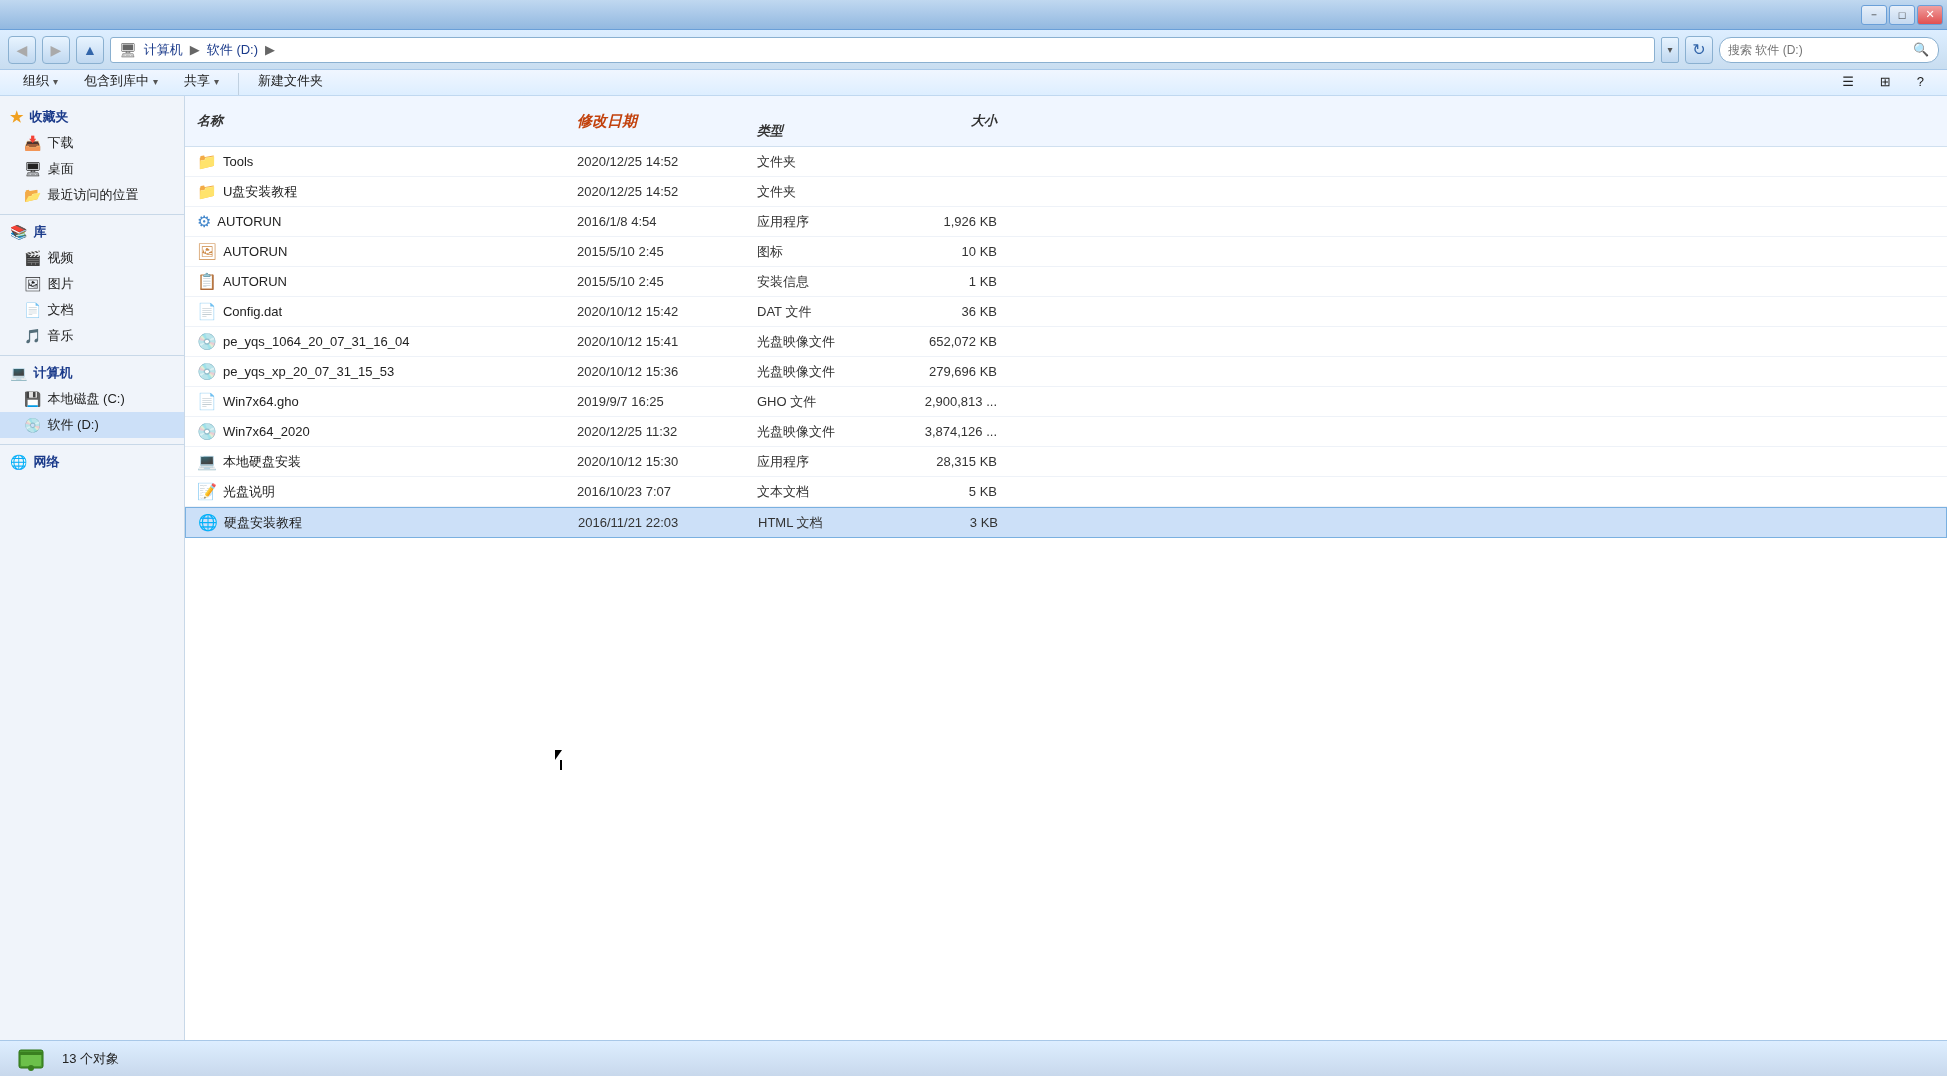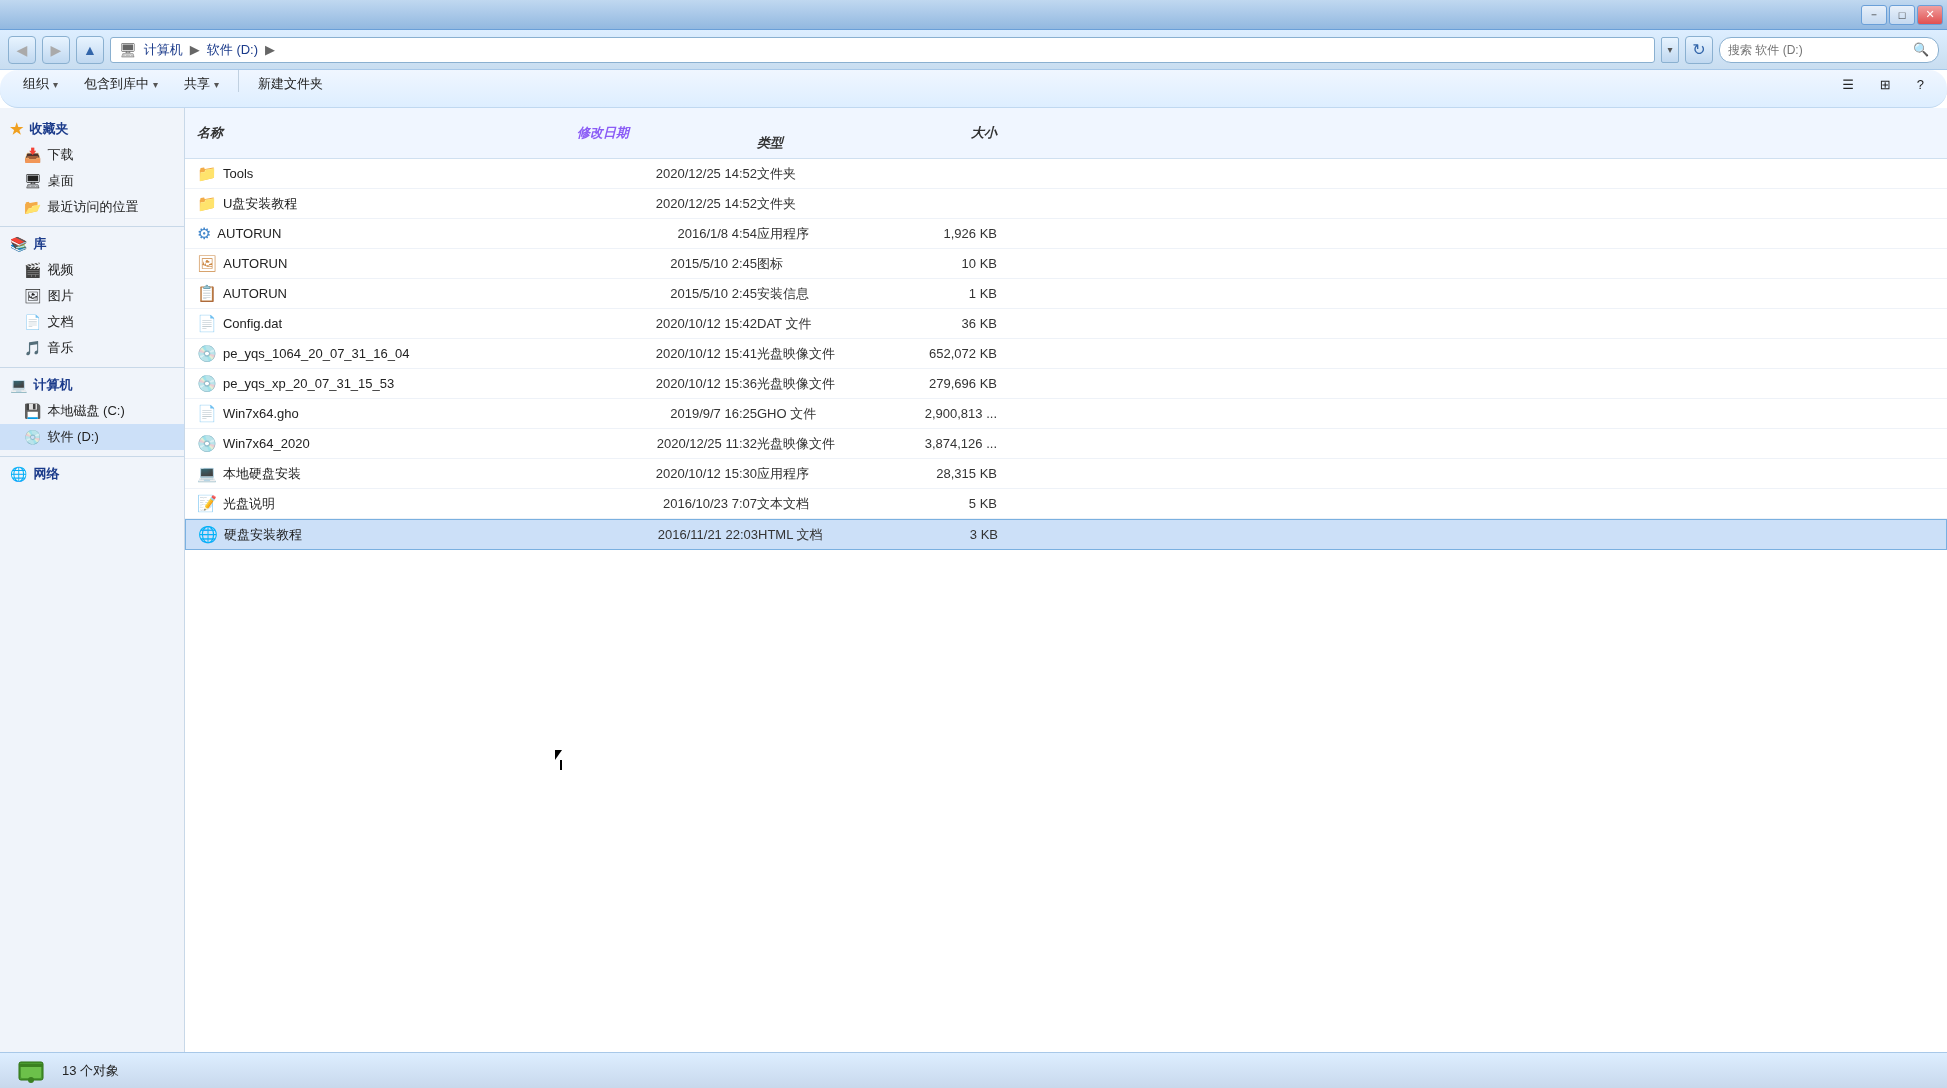--- a/index.html
+++ b/index.html
@@ -126,28 +126,27 @@
       outline: none;
       flex: 1;
       font-size: 12px;
       color: #999;
       background: transparent;
     }
     .search-icon { color: #3366aa; font-size: 13px; }
 
     
     .toolbar {
-      height: 38px;
+      height: 26px;
       background: linear-gradient(to bottom, #f0f6ff, #ddeeff);
       display: flex;
-      align-items: flex-start;
+      align-items: flex-end;
       padding: 0 12px;
       gap: 4px;
       border-bottom: 1px solid #c0d8f0;
-      border-radius: 18px;
     }
     .toolbar-btn {
       height: 28px;
       padding: 0 10px;
       border: 1px solid transparent;
       border-radius: 3px;
       background: transparent;
       cursor: pointer;
       display: flex;
       align-items: center;
@@ -207,34 +206,34 @@
     }
     .content-header {
       display: flex;
       align-items: center;
       background: #f0f6ff;
       border-bottom: 1px solid #d0e0f0;
       padding: 6px 12px;
       font-style: italic;
     }
     .col-name { flex: 0 0 380px; font-weight: bold; color: #333; font-size: 13px; }
-    .col-date { flex: 0 0 180px; font-weight: bold; color: #8b5cf6; font-size: 13px; }
+    .col-date { flex: 0 0 180px; font-weight: bold; color: #c2410c; font-size: 15px; }
     .col-type { flex: 0 0 140px; font-weight: bold; color: #333; font-size: 13px; margin-top: 20px; }
     .col-size { flex: 0 0 120px; font-weight: bold; color: #333; font-size: 13px; text-align: right; padding-right: 20px; }
 
     .file-row {
       display: flex;
       align-items: center;
       padding: 5px 12px;
       border-bottom: 1px solid #eef2f8;
       cursor: pointer;
     }
     .file-row.selected { background: #cce0f8; border: 1px solid #7ab0e0; }
     .file-name { flex: 0 0 380px; display: flex; align-items: center; gap: 6px; font-size: 13px; }
-    .file-date { flex: 0 0 180px; font-size: 13px; color: #333; text-align: right; }
+    .file-date { flex: 0 0 180px; font-size: 13px; color: #333; }
     .file-type { flex: 0 0 140px; font-size: 13px; color: #333; }
     .file-size { flex: 0 0 120px; font-size: 13px; color: #333; text-align: right; padding-right: 20px; }
 
     
     .icon-folder { color: #f5c842; font-size: 16px; }
     .icon-exe { color: #4488cc; font-size: 16px; }
     .icon-img { color: #cc8844; font-size: 16px; }
     .icon-setup { color: #ccaa00; font-size: 16px; }
     .icon-dat { color: #888; font-size: 16px; }
     .icon-iso { color: #8844aa; font-size: 16px; }

